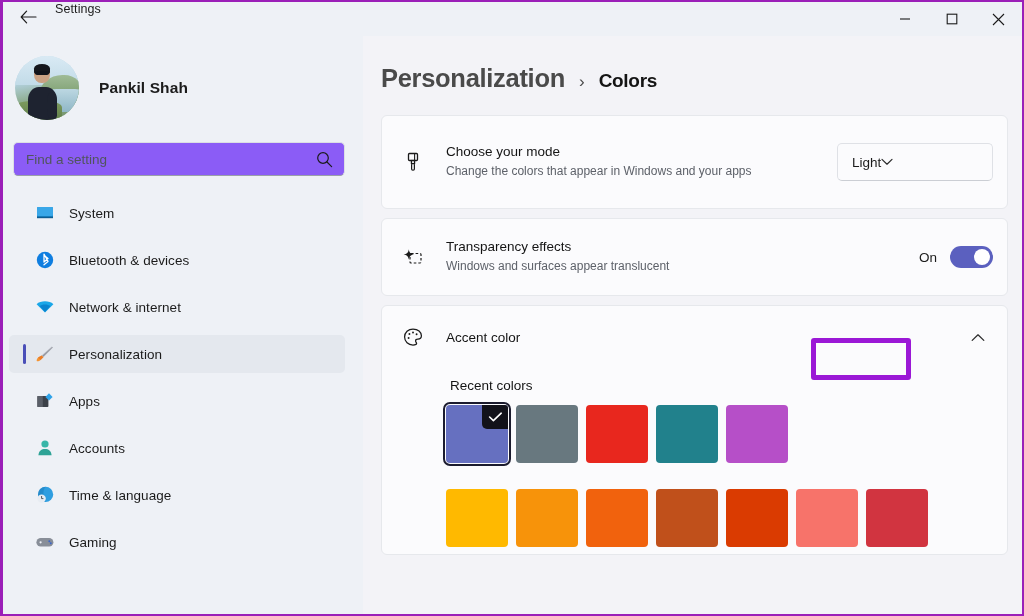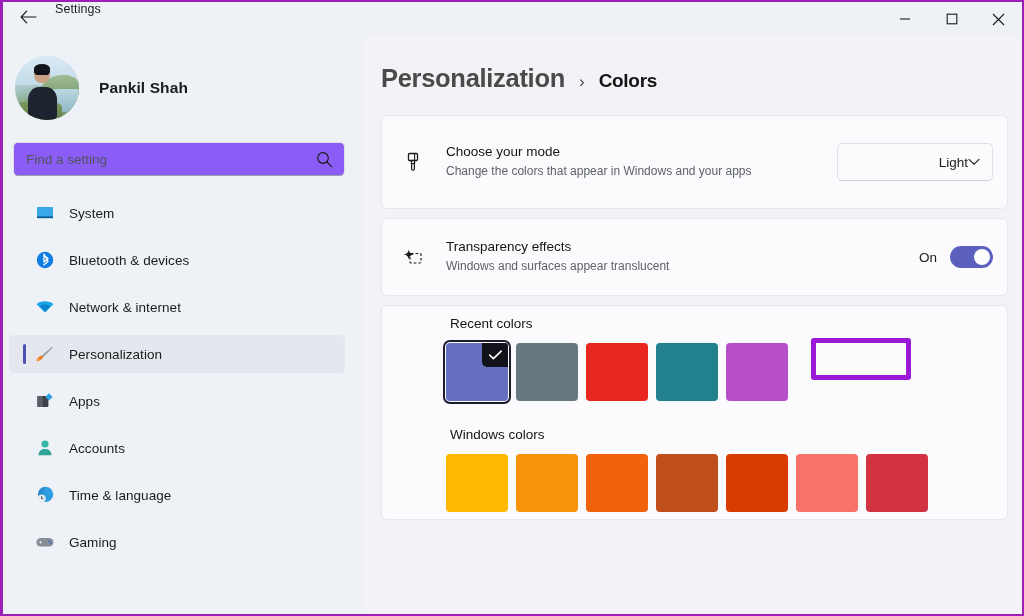--- a/index.html
+++ b/index.html
@@ -145,21 +145,21 @@
   .card-sub { font-size: 12px; color: #5d6169; line-height: 1.45; margin-top: 2px; max-width: 360px; }
 
   .card-mode { height: 94px; }
   .card-transparency { height: 78px; }
 
   .dropdown-btn {
     width: 156px; height: 38px;
     background: #fbfbfd; border: 1px solid #dfe1e6;
     border-bottom-color: #cbced4;
     border-radius: 5px;
-    display: flex; align-items: center; justify-content: flex-end;
+    display: flex; align-items: center; justify-content: flex-start;
     padding: 0 12px 0 14px; cursor: pointer; flex: none;
   }
   .dropdown-btn span { font-size: 13.5px; color: #1b1b1b; }
 
   .toggle-wrap { display: flex; align-items: center; gap: 13px; flex: none; }
   .toggle-label { font-size: 13.5px; color: #1b1b1b; }
   .toggle {
     width: 43px; height: 22px; border-radius: 11px;
     background: #5b60bf; position: relative; cursor: pointer;
   }
@@ -417,39 +417,53 @@
         </div>
         <div class="toggle-wrap">
           <div class="toggle-label">On</div>
           <div class="toggle">
             <div class="knob"></div>
           </div>
         </div>
       </div>
 
       <div class="accent-card">
+        <div class="accent-head">
+          <div class="card-icon">
+            <svg width="22" height="22" viewBox="0 0 22 22">
+              <path d="M11 3 C16 3 19.4 6.1 19.4 9.8 C19.4 12.4 17.4 13.2 15.8 13.2 C14.6 13.2 13.6 13.8 13.6 15 C13.6 16.2 14.6 16.6 14.6 17.6 C14.6 18.5 13.6 19 11 19 C6.3 19 2.6 15.6 2.6 11 C2.6 6.5 6.3 3 11 3 Z" fill="none" stroke="#1b1b1b" stroke-width="1.25" stroke-linejoin="round"></path>
+              <circle cx="7.4" cy="8" r=".95" fill="#1b1b1b"></circle>
+              <circle cx="11" cy="6.5" r=".95" fill="#1b1b1b"></circle>
+              <circle cx="14.6" cy="8.2" r=".95" fill="#1b1b1b"></circle>
+              <circle cx="6.6" cy="12" r=".95" fill="#1b1b1b"></circle>
+            </svg>
+          </div>
+          <div class="accent-title">Accent color</div>
+          <svg class="chev-up" width="14" height="9" viewBox="0 0 14 9">
+            <path d="M1.2 7.4 L7 1.8 L12.8 7.4" fill="none" stroke="#2b2b2b" stroke-width="1.25" stroke-linecap="round" stroke-linejoin="round"></path>
+          </svg>
+        </div>
 
         <div class="accent-body">
           <div class="section-label">Recent colors</div>
           <div class="swatch-row">
             <div class="swatch selected" style="background:#6670c0">
               <div class="check-badge">
                 <svg width="15" height="12" viewBox="0 0 15 12">
                   <path d="M1.6 6 L5.4 9.6 L13.2 2.2" fill="none" stroke="#ffffff" stroke-width="1.6" stroke-linecap="round" stroke-linejoin="round"></path>
                 </svg>
               </div>
             </div>
             <div class="swatch" style="background:#68787f"></div>
             <div class="swatch" style="background:#e8271e"></div>
             <div class="swatch" style="background:#21818c"></div>
             <div class="swatch" style="background:#b64fc8"></div>
           </div>
 
           <div class="windows-colors">
-            <div class="section-label">Windows colors</div>
             <div class="wc-row">
               <div class="wc-swatch" style="background:#ffb900"></div>
               <div class="wc-swatch" style="background:#f7930a"></div>
               <div class="wc-swatch" style="background:#f1620d"></div>
               <div class="wc-swatch" style="background:#c0501b"></div>
               <div class="wc-swatch" style="background:#da3b01"></div>
               <div class="wc-swatch" style="background:#f7736a"></div>
               <div class="wc-swatch" style="background:#d13440"></div>
             </div>
           </div>

